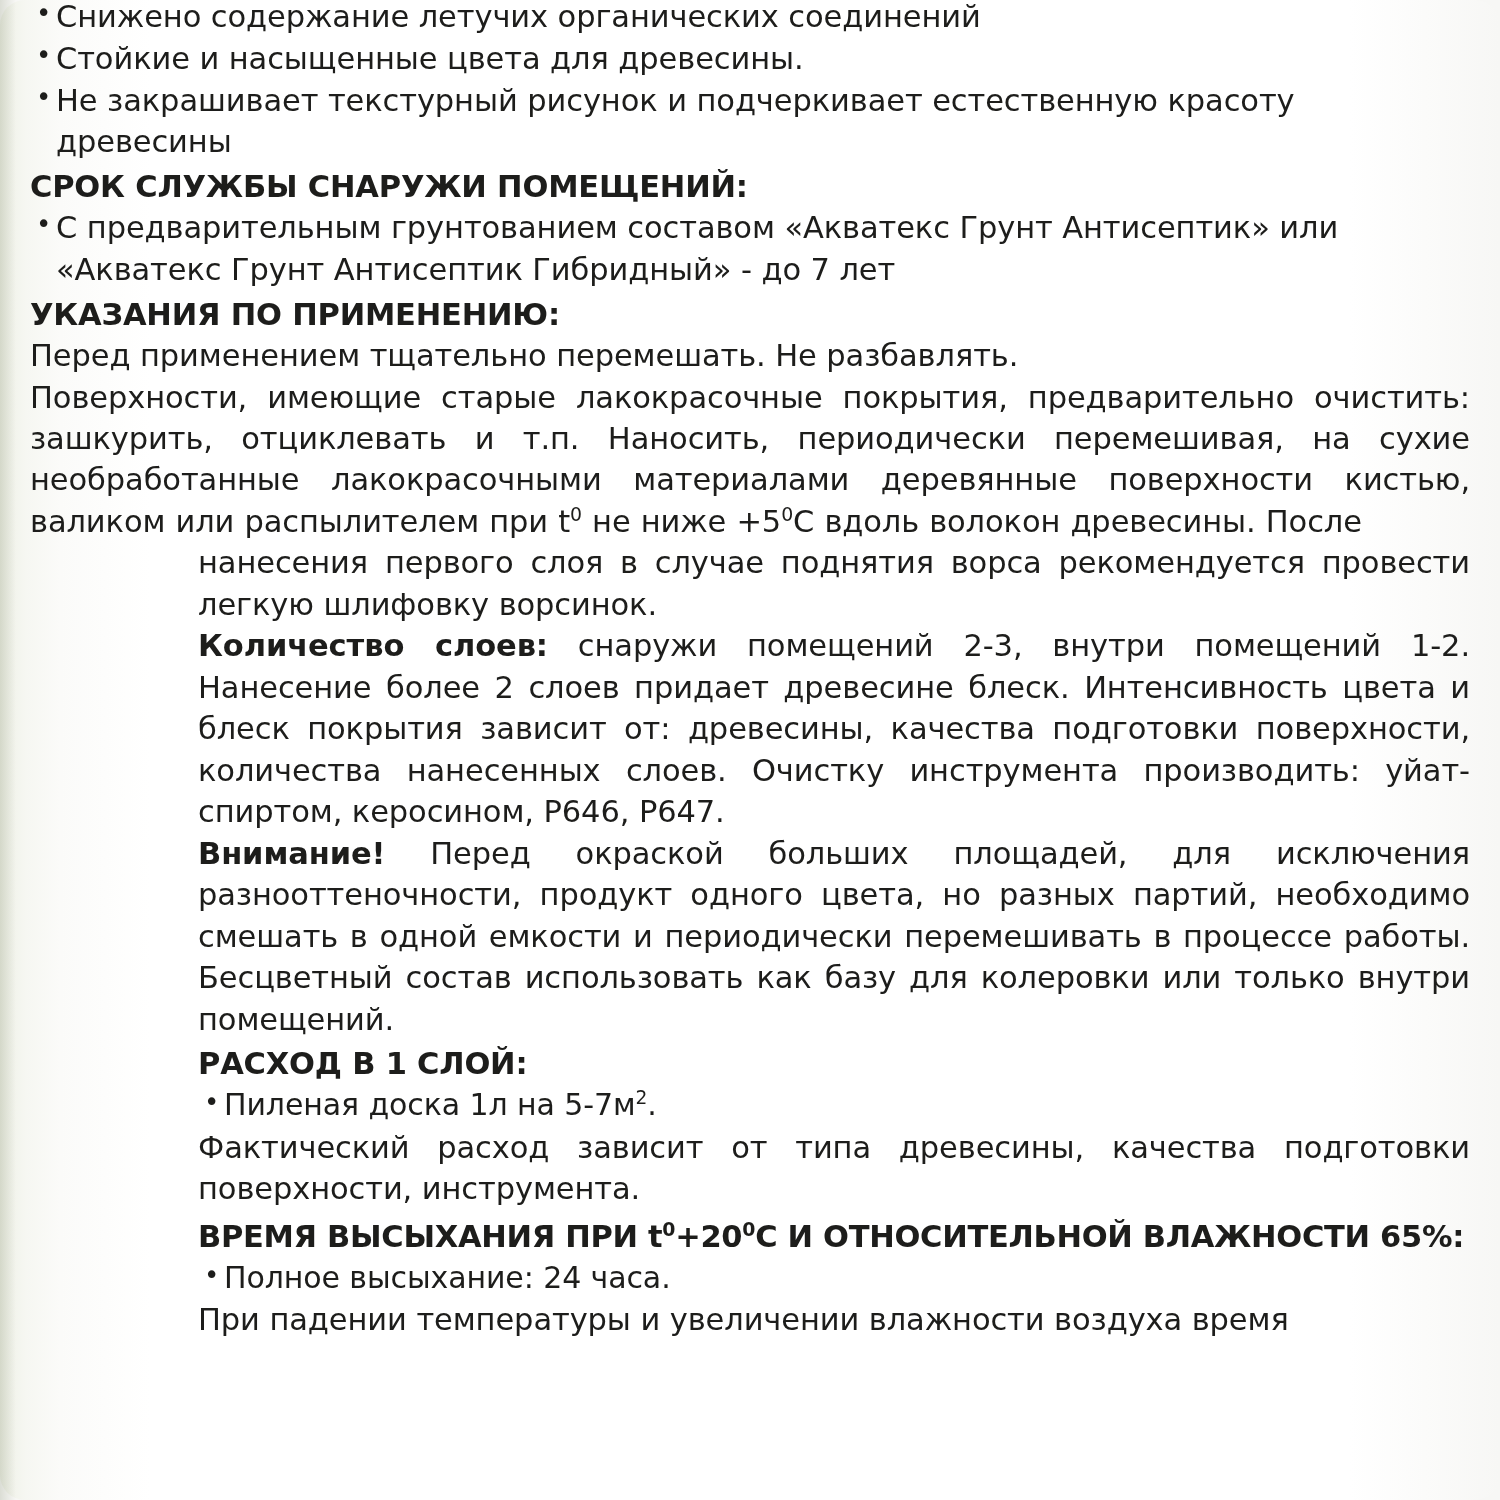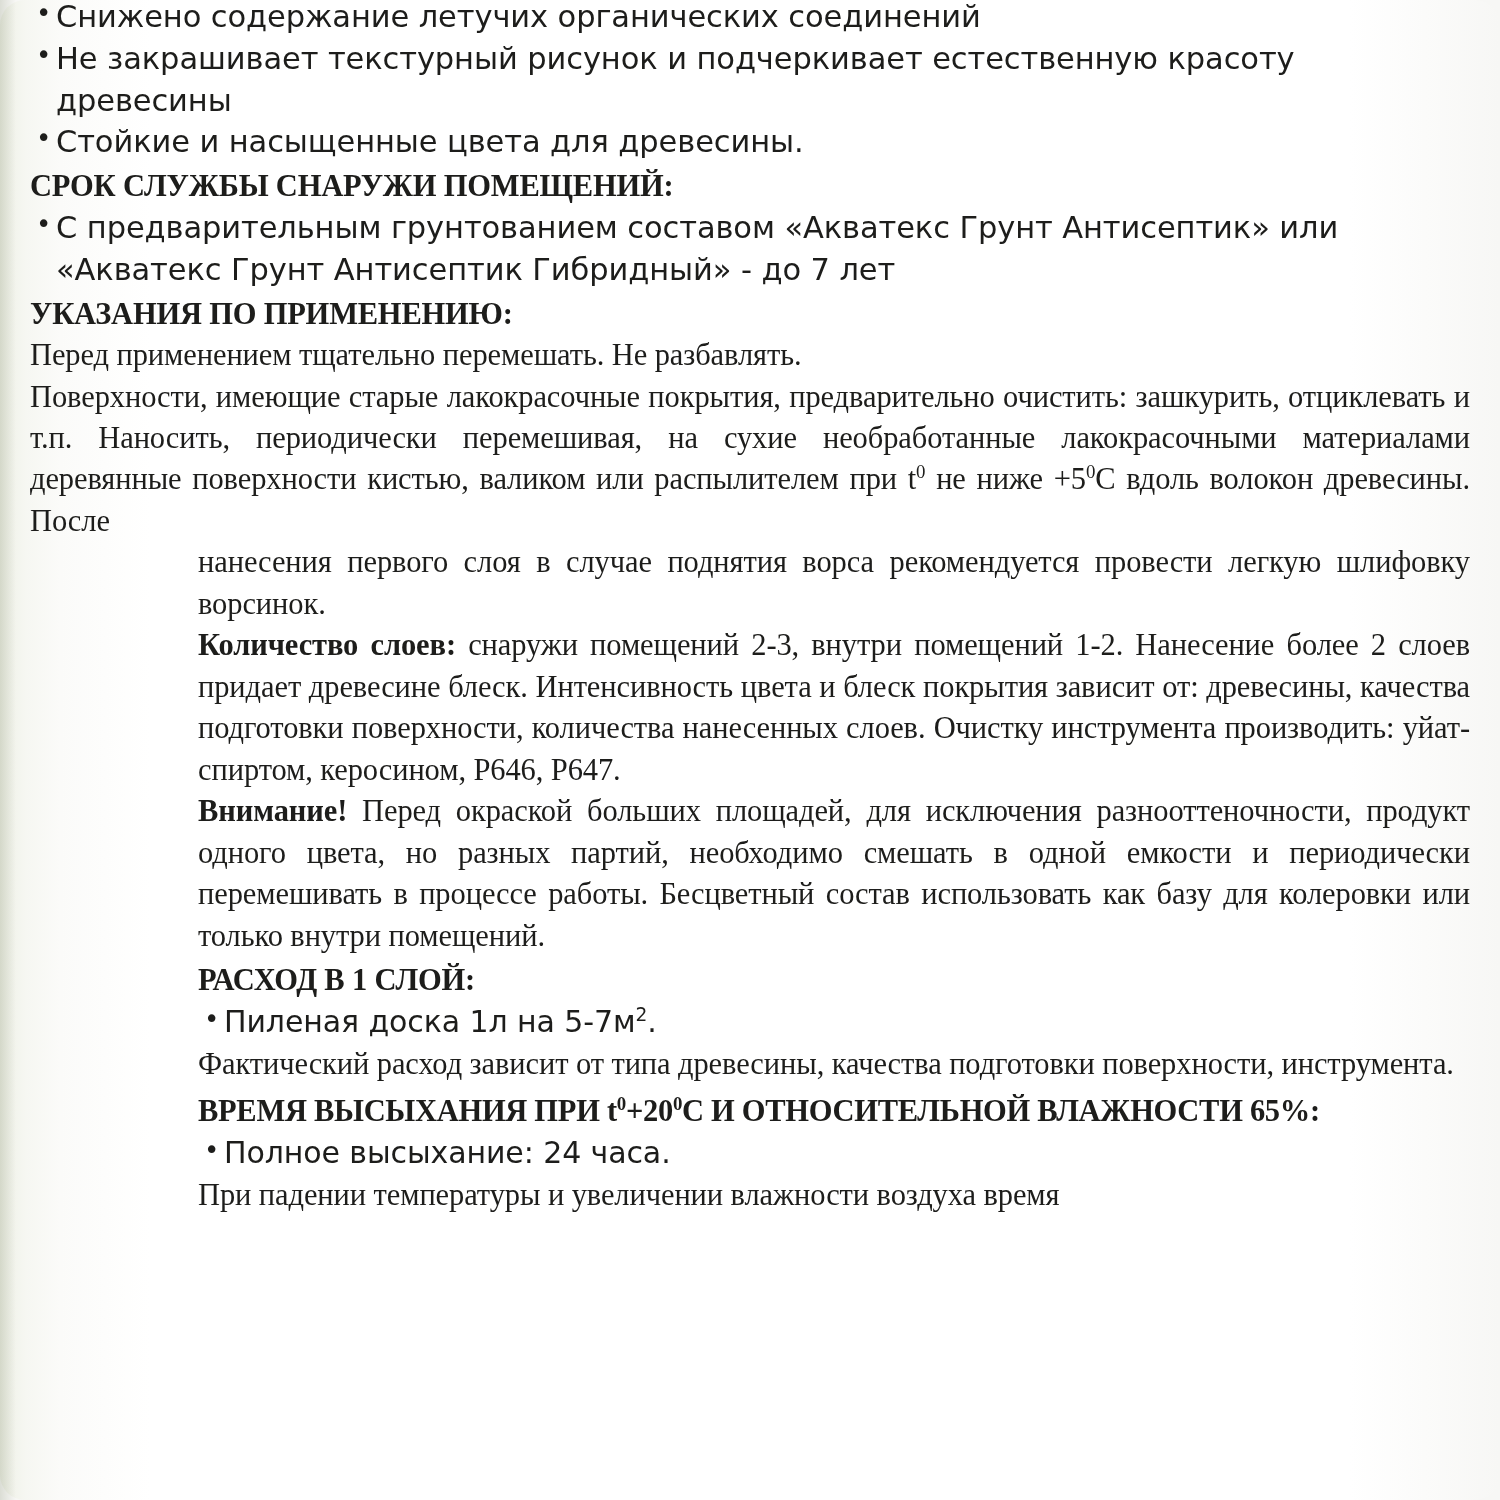--- a/index.html
+++ b/index.html
@@ -58,28 +58,26 @@
     top: 0;
     font-size: 26px;
   }
 
   .heading {
     font-size: 30.5px;
     font-weight: bold;
     line-height: 1.35;
     letter-spacing: -0.2px;
     margin-top: 3px;
-    font-family: Liberation Serif, serif;
   }
 
   .para {
     font-size: 30.5px;
     line-height: 1.36;
     letter-spacing: -0.1px;
-    font-family: Liberation Serif, serif;
   }
   .para.justify {
     text-align: justify;
   }
 
   .indent {
     margin-left: 168px;
   }
   .indent-list {
     margin-left: 168px;
@@ -109,22 +107,22 @@
 </head>
 <body>
 
 <div class="label">
   <div class="edge-shadow"></div>
 
   <div class="content">
 
     <ul class="bullet-list top-cut">
       <li><span>Снижено содержание летучих органических соединений</span></li>
+      <li><span>Стойкие и насыщенные цвета для древесины.</span></li>
       <li><span>Не закрашивает текстурный рисунок и подчеркивает естественную красоту древесины</span></li>
-      <li><span>Стойкие и насыщенные цвета для древесины.</span></li>
     </ul>
 
     <h2 class="heading">СРОК СЛУЖБЫ СНАРУЖИ ПОМЕЩЕНИЙ:</h2>
     <ul class="bullet-list">
       <li>
         <span>С предварительным грунтованием составом «Акватекс Грунт Антисептик» или</span><br>
         <span>«Акватекс Грунт Антисептик Гибридный» - до 7 лет</span>
       </li>
     </ul>
 

